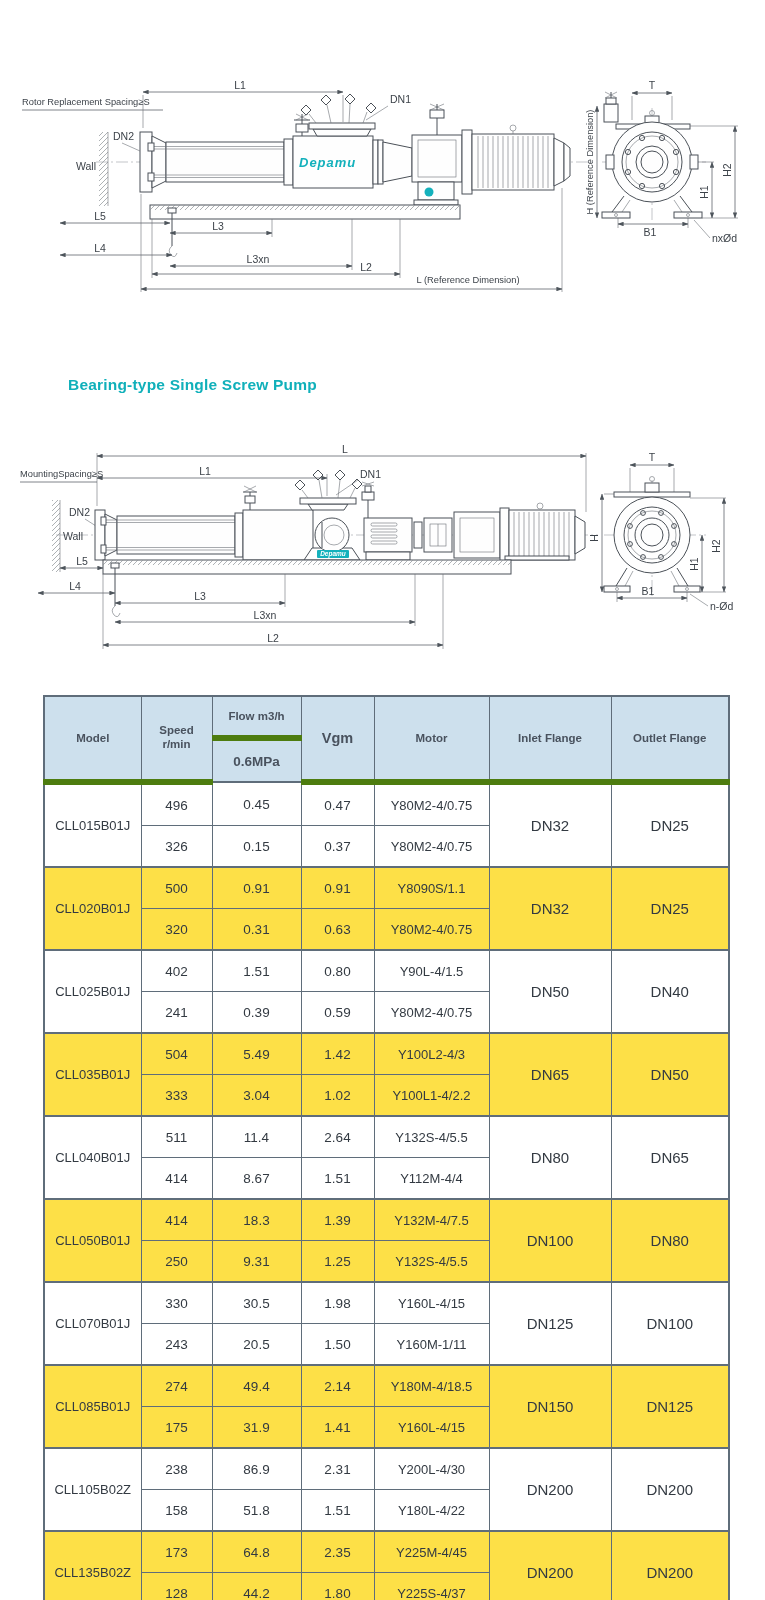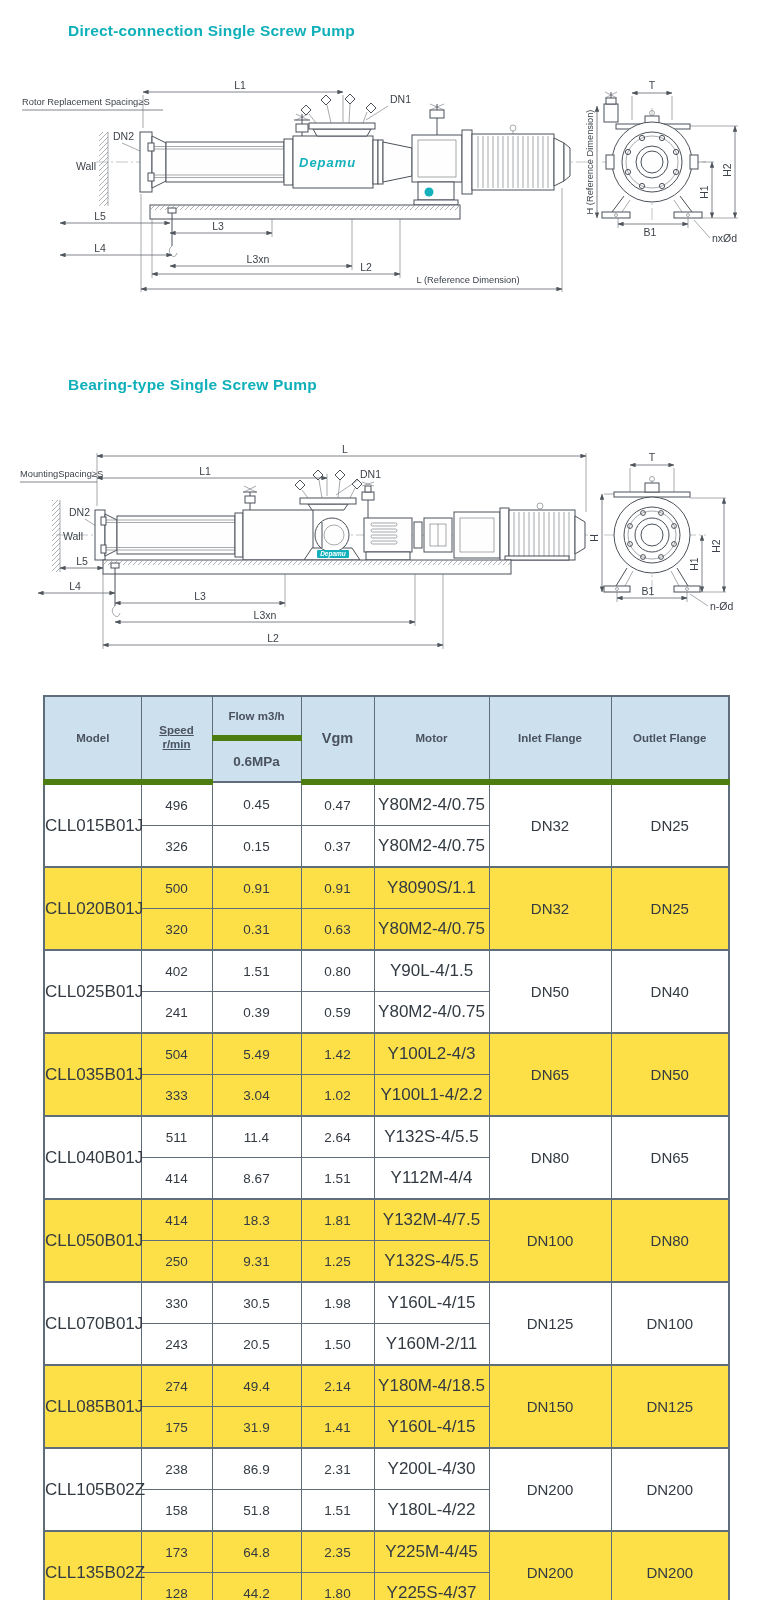--- a/index.html
+++ b/index.html
@@ -20,34 +20,33 @@
   text.brand{font-family:"Liberation Sans",sans-serif;font-style:italic;font-weight:bold;font-size:13px;fill:#14b1bc;letter-spacing:1px;}
   text.chip{font-family:"Liberation Sans",sans-serif;font-style:italic;font-weight:bold;font-size:6.5px;fill:#fff;}
   
   .tblwrap{position:absolute;left:43px;top:695px;width:685px;}
   table{border-collapse:collapse;width:685px;table-layout:fixed;border:2px solid #5f6d7a;}
   th,td{border:1px solid #5f6d7a;text-align:center;vertical-align:middle;padding:0;}
   thead th{background:#cde0ed;font-weight:bold;color:#49525e;font-size:11.5px;}
   thead tr.hr1 th{height:38px;}
   thead tr.hr2 th{height:40px;}
   th.vgm{font-size:14.5px;margin-left:12px;} th.pressure{font-size:13.5px;font-weight:bold;}
-  th.speed span{display:block;line-height:1.2;text-decoration:underline;}
+  th.speed span{display:block;line-height:1.2;}
   thead tr.hr1 th{border-bottom:6px solid #4d7c0f;}
   tbody td{font-size:13.5px;height:40px;color:#333a42;background:#fff;}
-  td.model-cell,td.motor-cell{font-size:17px;}
+  td.model-cell,td.motor-cell{font-size:13px;}
   td.inlet-cell,td.outlet-cell{font-size:15px;}
   tr.shaded td{background:#fde047;}
   tr.group-start td{border-top:2px solid #5f6d7a;}
 </style>
 </head>
 <body>
 
 <div class="canvas">
 
-  <h2 class="title" id="t1">Direct-connection Single Screw Pump</h2>
 
   <svg id="svg1" width="765" height="232" viewBox="0 0 765 232">
     <defs>
       <marker id="ar1" viewBox="0 0 8 6" markerWidth="8" markerHeight="6" refX="7.5" refY="3" orient="auto-start-reverse">
         <path d="M0,0L8,3L0,6Z" fill="#4e555c"></path>
       </marker>
       <pattern id="hz1" width="5" height="5" patternUnits="userSpaceOnUse">
         <path d="M0,5L5,0" stroke="#8b9095" stroke-width="0.7"></path>
       </pattern>
     </defs>
@@ -499,21 +498,21 @@
           <tr>
             <td class="speed-cell">414</td>
             <td class="flow-cell">8.67</td>
             <td class="vgm-cell">1.51</td>
             <td class="motor-cell">Y112M-4/4</td>
           </tr>
           <tr class="shaded group-start">
             <td class="model-cell" rowspan="2">CLL050B01J</td>
             <td class="speed-cell">414</td>
             <td class="flow-cell">18.3</td>
-            <td class="vgm-cell">1.81</td>
+            <td class="vgm-cell">1.39</td>
             <td class="motor-cell">Y132M-4/7.5</td>
             <td class="inlet-cell" rowspan="2">DN100</td>
             <td class="outlet-cell" rowspan="2">DN80</td>
           </tr>
           <tr class="shaded">
             <td class="speed-cell">250</td>
             <td class="flow-cell">9.31</td>
             <td class="vgm-cell">1.25</td>
             <td class="motor-cell">Y132S-4/5.5</td>
           </tr>
@@ -523,21 +522,21 @@
             <td class="flow-cell">30.5</td>
             <td class="vgm-cell">1.98</td>
             <td class="motor-cell">Y160L-4/15</td>
             <td class="inlet-cell" rowspan="2">DN125</td>
             <td class="outlet-cell" rowspan="2">DN100</td>
           </tr>
           <tr>
             <td class="speed-cell">243</td>
             <td class="flow-cell">20.5</td>
             <td class="vgm-cell">1.50</td>
-            <td class="motor-cell">Y160M-2/11</td>
+            <td class="motor-cell">Y160M-1/11</td>
           </tr>
           <tr class="shaded group-start">
             <td class="model-cell" rowspan="2">CLL085B01J</td>
             <td class="speed-cell">274</td>
             <td class="flow-cell">49.4</td>
             <td class="vgm-cell">2.14</td>
             <td class="motor-cell">Y180M-4/18.5</td>
             <td class="inlet-cell" rowspan="2">DN150</td>
             <td class="outlet-cell" rowspan="2">DN125</td>
           </tr>

